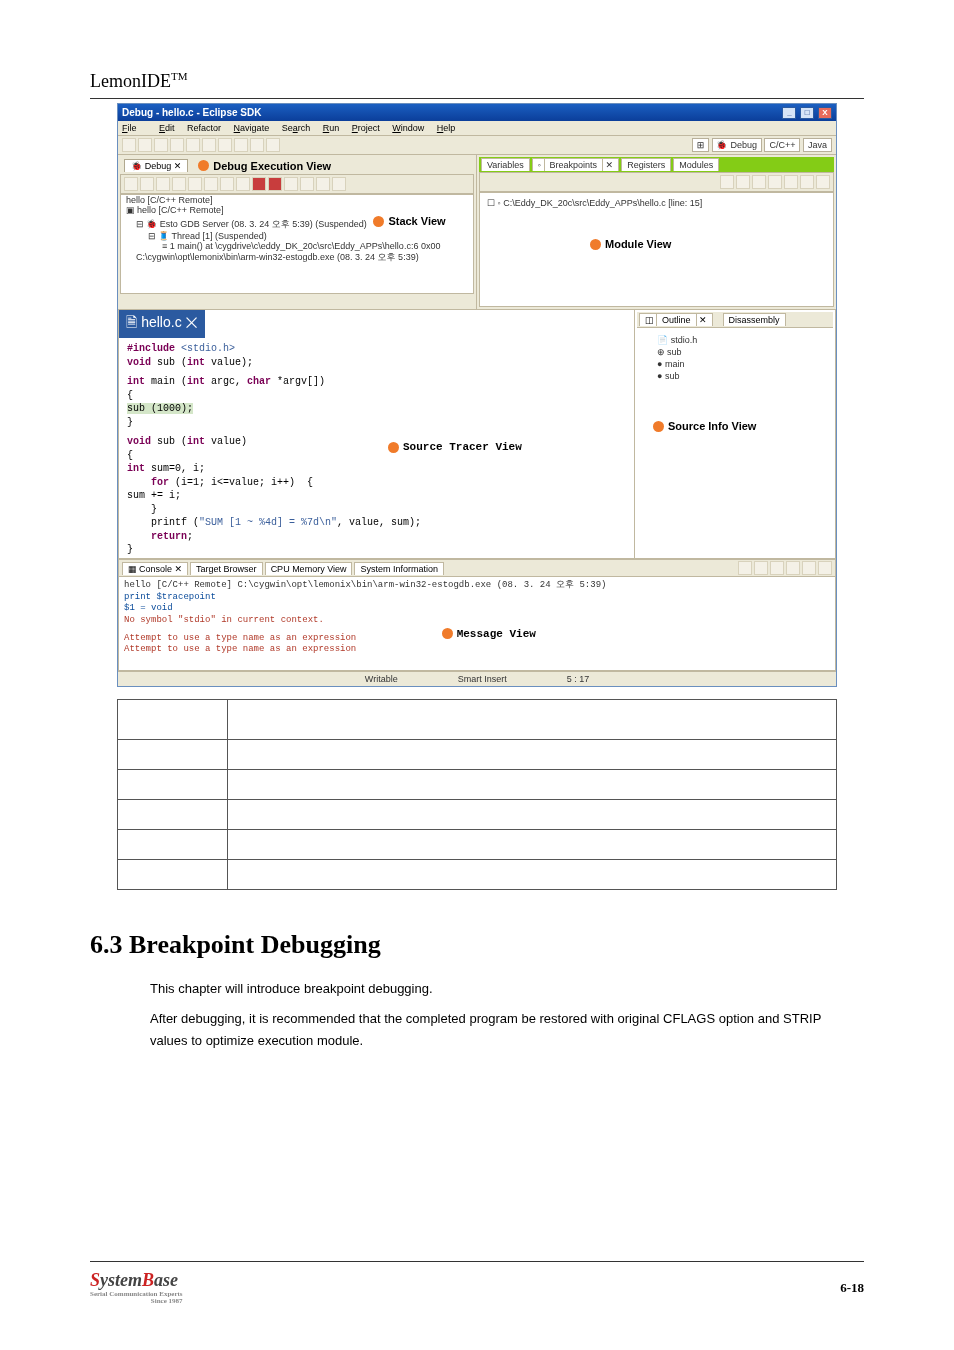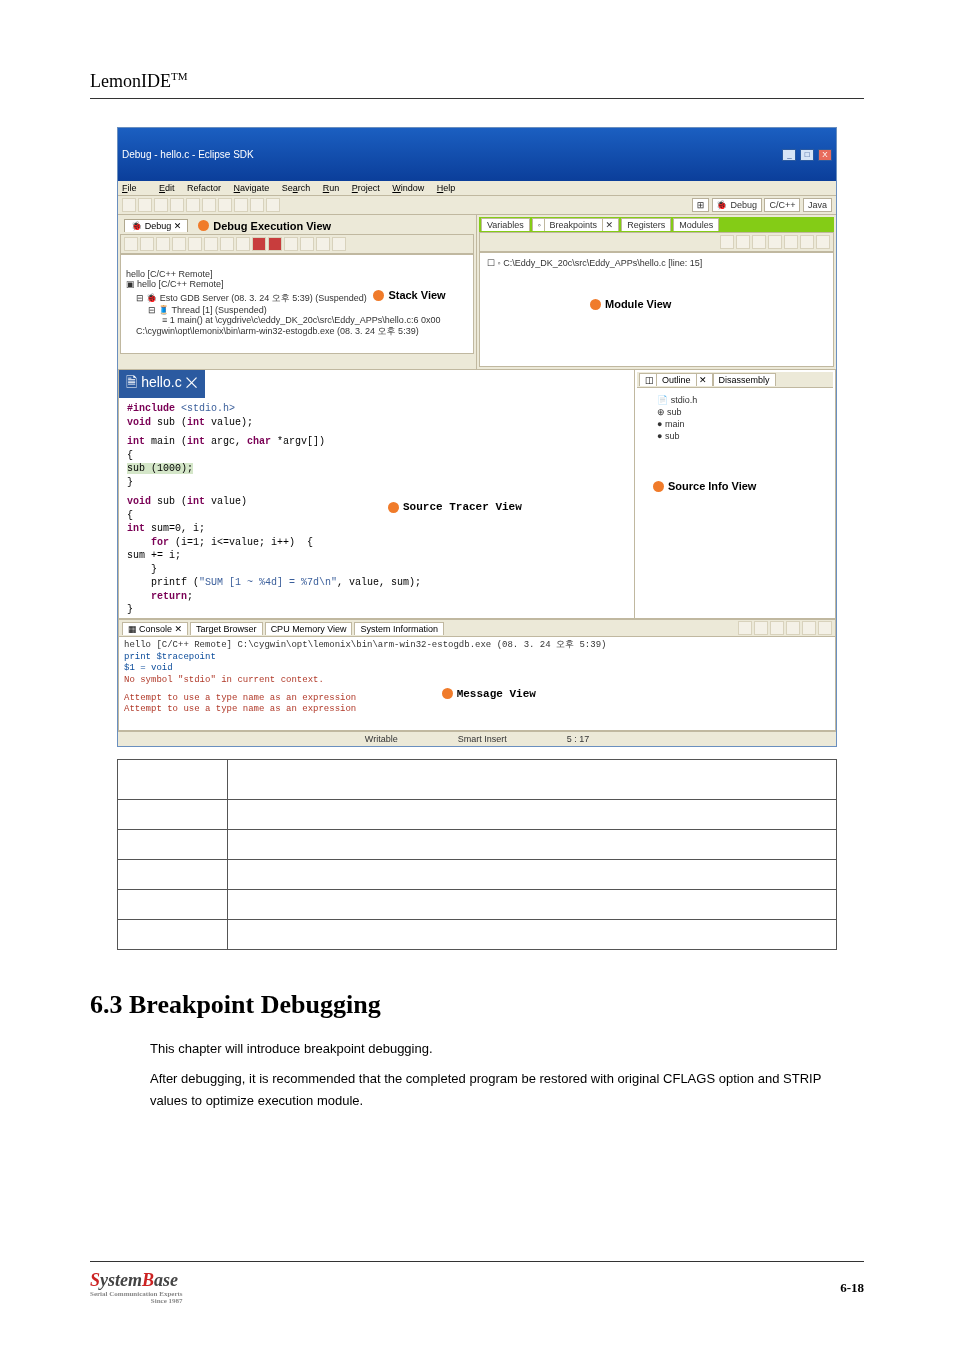--- a/index.html
+++ b/index.html
@@ -7,21 +7,21 @@
     font-family: "Times New Roman", serif;
     background: #fff;
     width: 954px;
     height: 1350px;
     position: relative;
     padding: 70px 90px 50px 90px;
   }
   .header-area {
     border-bottom: 1px solid #333;
     padding-bottom: 6px;
-    margin-bottom: 28px;
+    margin-bottom: 4px;
   }
   .header-title {
     font-size: 18px;
     font-family: "Times New Roman", serif;
   }
   .tm { font-size: 11px; vertical-align: super; }
   .screenshot-wrap {
     margin: 0 auto 12px auto;
     width: 720px;
   }
@@ -31,22 +31,23 @@
     font-family: Tahoma, Arial, sans-serif;
     font-size: 9px;
     background: #ece9d8;
   }
   .titlebar {
     background: linear-gradient(to bottom, #1b5fc1, #0b3e9a);
     color: #fff;
     display: flex;
     align-items: center;
     justify-content: space-between;
-    padding: 20px 4px;
+    padding: 2px 4px;
     font-size: 10px;
+    font-weight: bold;
   }
   .winbtns span {
     display: inline-block;
     width: 14px; height: 12px;
     background: #d6e4f7;
     border: 1px solid #2b5aa0;
     margin-left: 1px;
     text-align: center;
     line-height: 10px;
     color: #1b3f85;
@@ -117,21 +118,21 @@
     display:inline-block;
     width:11px; height:11px;
     border-radius:50%;
     margin-right:4px;
   }
   .dot.orange { background:#f07b2a; }
   .stackpanel {
     background:#fff; border:1px solid #c0b8a0;
     height: 100px;
     font-size:9px; color:#333;
-    padding:14px 5px;
+    padding:0 5px;
     position:relative;
     overflow:hidden;
   }
   .stackpanel .line { white-space:nowrap; }
   .inner-toolbar {
     background:#ece9d8;
     border:1px solid #c0b8a0;
     border-top:none;
     padding:2px 3px;
     display:flex; gap:2px;
@@ -184,21 +185,21 @@
   .outline-pane {
     width:28%;
     background:#fff;
     border:1px solid #c0b8a0;
     border-left:none;
     font-size:9px;
     padding:2px;
     position:relative;
   }
   .outline-tabs {
-    display:flex; gap:0; border-bottom:1px solid #c0b8a0;
+    display:flex; gap:10px; border-bottom:1px solid #c0b8a0;
     font-size:9px; padding:1px 2px; background:#ece9d8;
   }
   .outline-tabs span {
     border:1px solid #c0b8a0; border-bottom:none;
     padding:1px 5px; background:#fff;
   }
   .outline-items { padding:6px; color:#333; }
   .outline-items div { padding:1px 0 1px 14px; }
   .console-pane {
     background:#fff;

